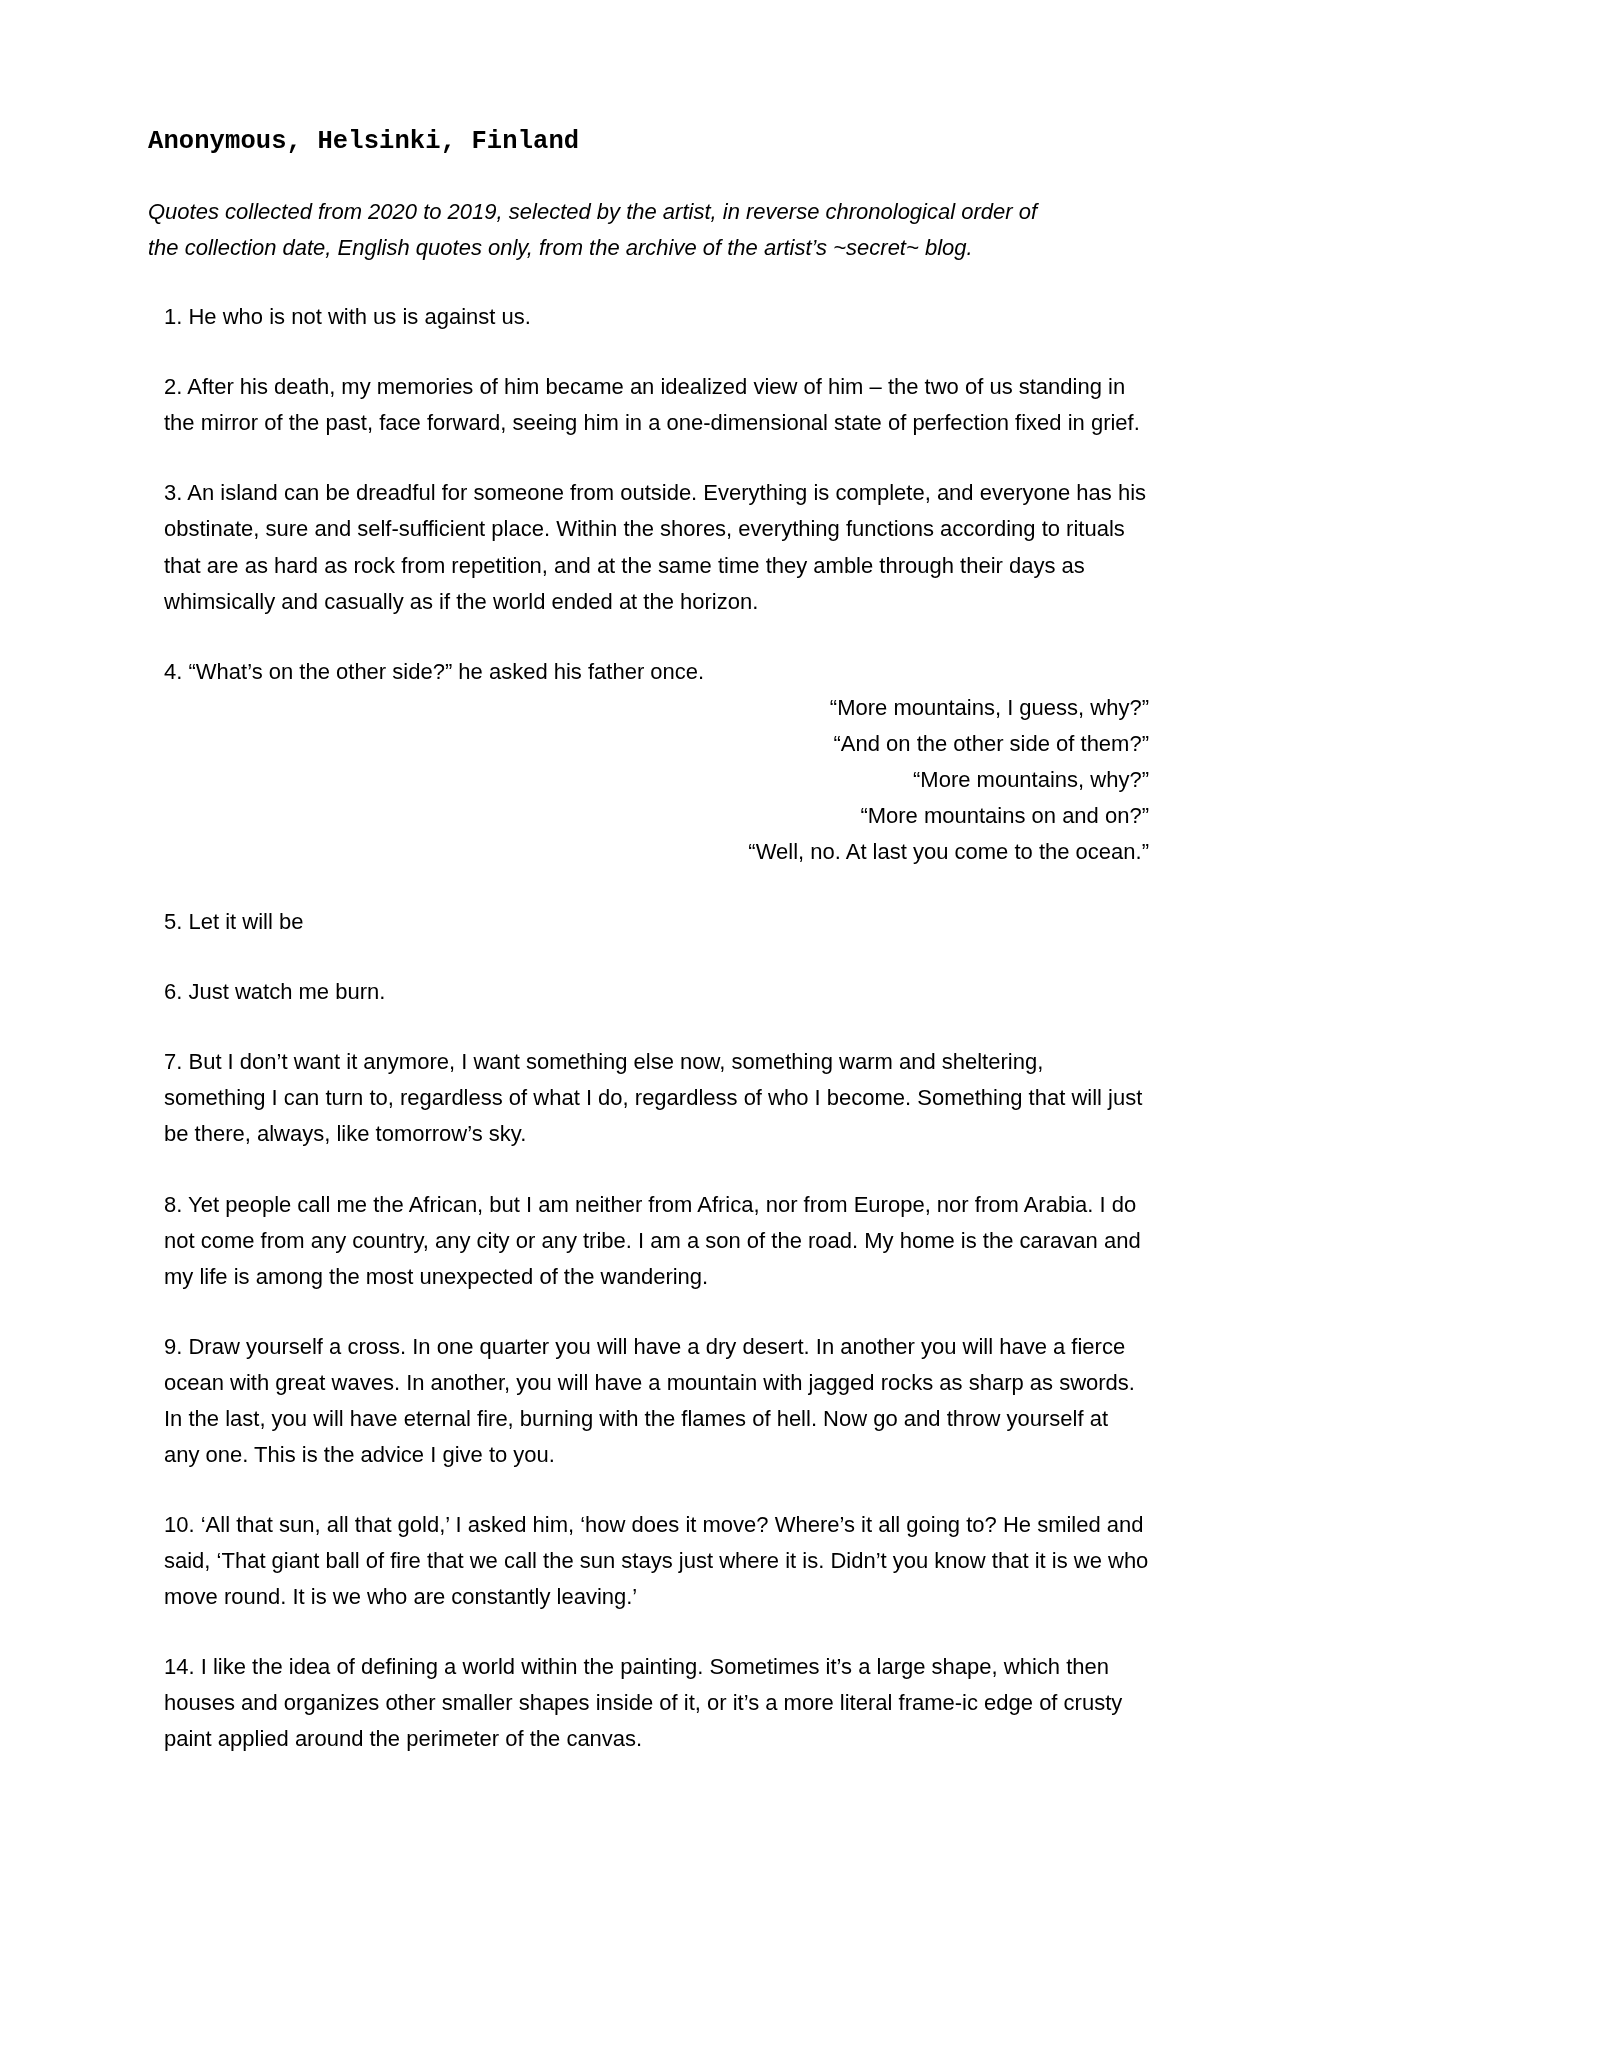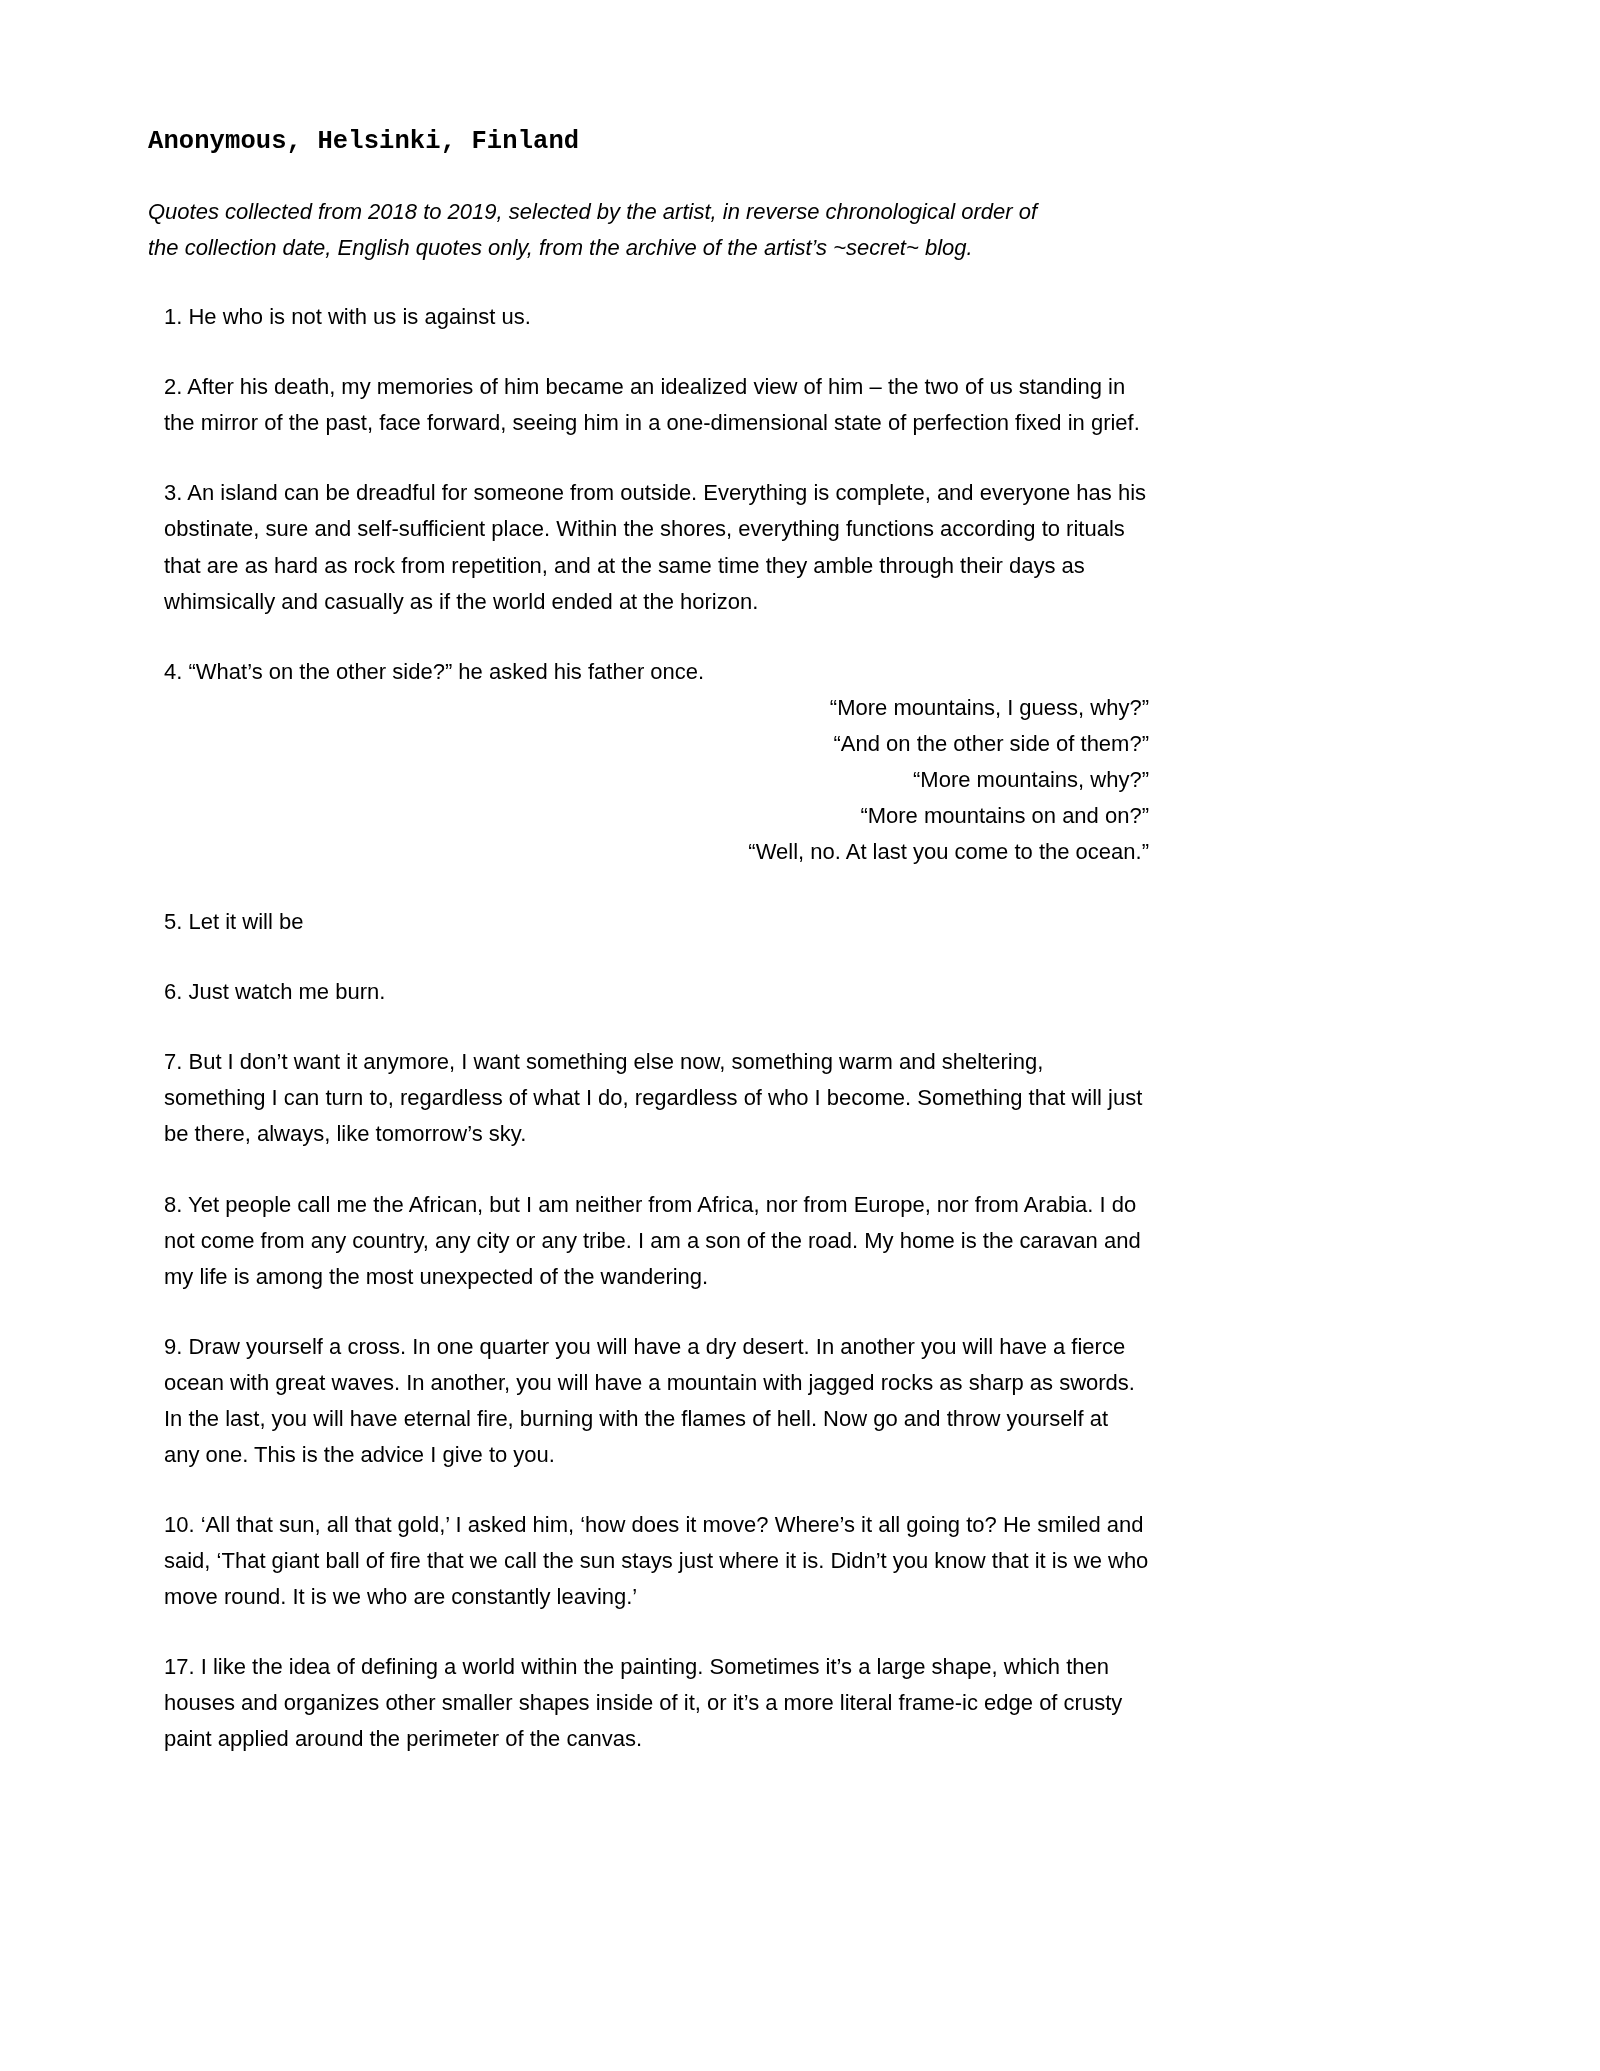--- a/index.html
+++ b/index.html
@@ -64,21 +64,21 @@
     white-space: nowrap;
   }
 </style>
 </head>
 <body>
 
 <div class="page">
 
   <h1 class="doc-title">Anonymous, Helsinki, Finland</h1>
 
-  <p class="intro-note">Quotes collected from 2018 to 2019, selected by the artist, in reverse chronological order of the collection date, English quotes only, from the archive of the artist’s ~secret~ blog.</p>
+  <p class="intro-note">Quotes collected from 2020 to 2019, selected by the artist, in reverse chronological order of the collection date, English quotes only, from the archive of the artist’s ~secret~ blog.</p>
 
   <ol class="quote-list">
 
     <li class="quote-item">
       <span class="num">1.</span>
       <span>He who is not with us is against us.</span>
     </li>
 
     <li class="quote-item">
       <span class="num">2.</span>
@@ -126,18 +126,18 @@
       <span class="num">9.</span>
       <span>Draw yourself a cross. In one quarter you will have a dry desert. In another you will have a fierce ocean with great waves. In another, you will have a mountain with jagged rocks as sharp as swords. In the last, you will have eternal fire, burning with the flames of hell. Now go and throw yourself at any one. This is the advice I give to you.</span>
     </li>
 
     <li class="quote-item">
       <span class="num">10.</span>
       <span>‘All that sun, all that gold,’ I asked him, ‘how does it move? Where’s it all going to? He smiled and said, ‘That giant ball of fire that we call the sun stays just where it is. Didn’t you know that it is we who move round. It is we who are constantly leaving.’</span>
     </li>
 
     <li class="quote-item">
-      <span class="num">17.</span>
+      <span class="num">14.</span>
       <span>I like the idea of defining a world within the painting. Sometimes it’s a large shape, which then houses and organizes other smaller shapes inside of it, or it’s a more literal frame-ic edge of crusty paint applied around the perimeter of the canvas.</span>
     </li>
 
   </ol>
 </div>
 
 </body></html>

